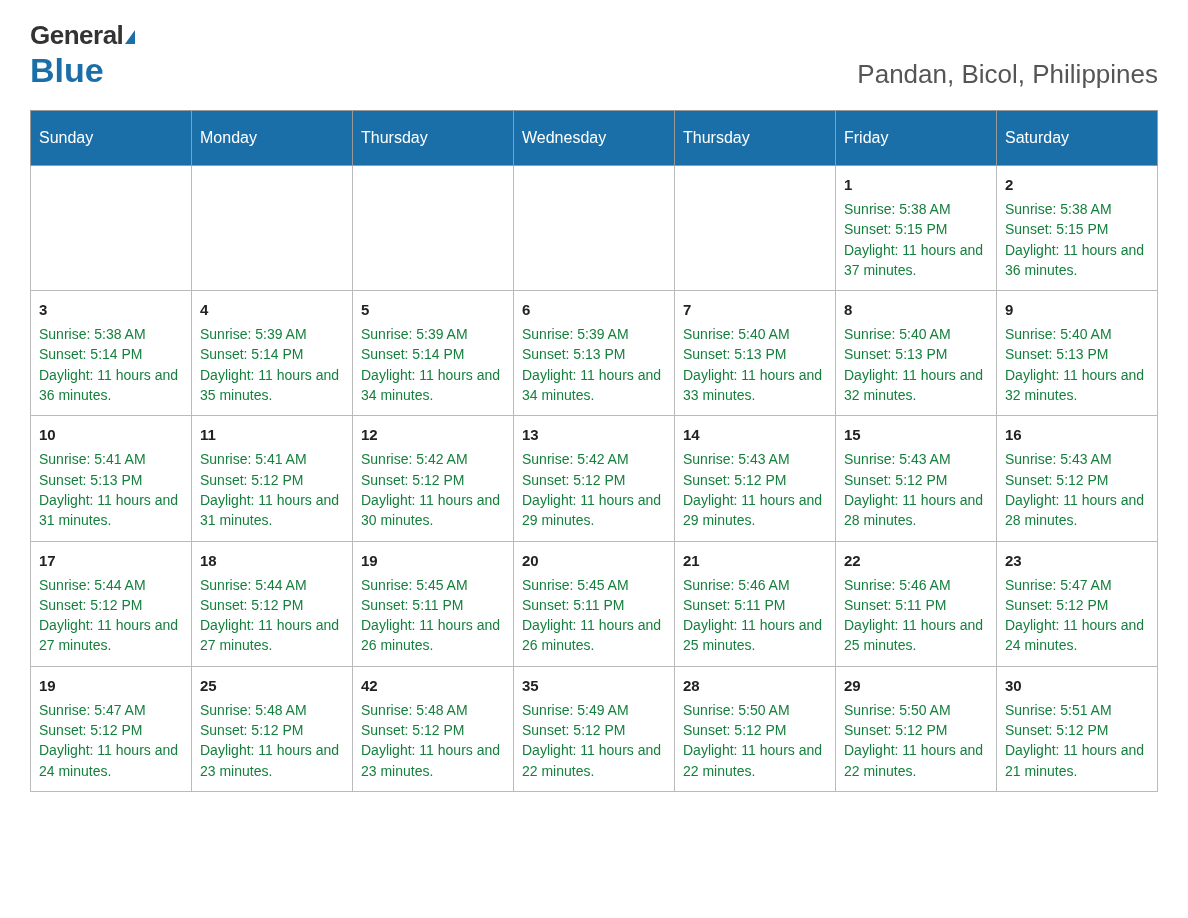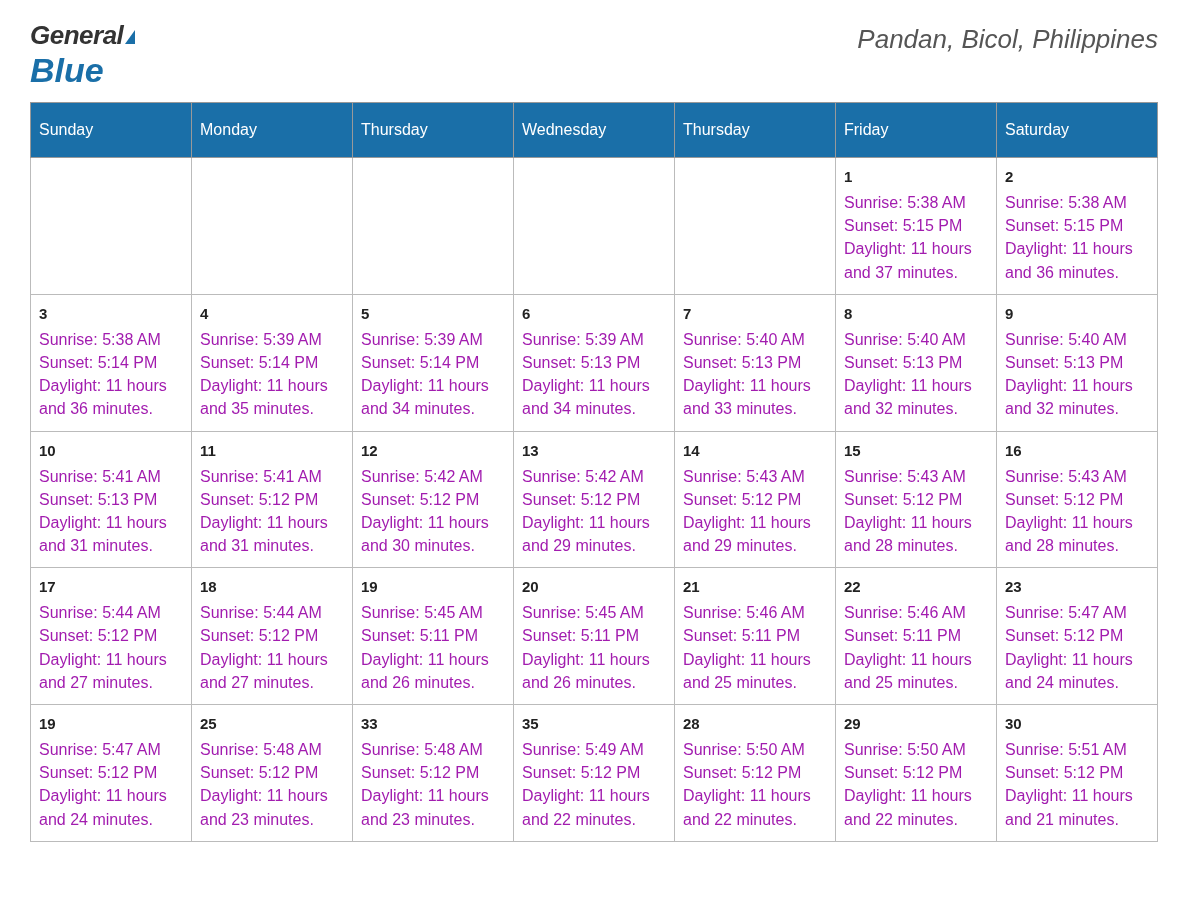--- a/index.html
+++ b/index.html
@@ -7,23 +7,22 @@
       font-family: Arial, Helvetica, sans-serif;
       background: #fff;
       color: #222;
       width: 1188px;
       min-height: 918px;
       padding: 20px 30px;
     }
     #header {
       display: flex;
       justify-content: space-between;
-      align-items: flex-start;
-      margin-bottom: 12px;
-      font-style: italic;
+      align-items: flex-end;
+      margin-bottom: 20px;
     }
     #logo {
       display: flex;
       flex-direction: column;
       align-items: flex-start;
     }
     .logo-general {
       font-size: 26px;
       font-weight: bold;
       color: #333;
@@ -83,22 +82,22 @@
       line-height: 1.4;
     }
     .day-number {
       font-size: 15px;
       font-weight: bold;
       color: #222;
       display: block;
       margin-bottom: 4px;
     }
     .day-info {
-      font-size: 16px;
-      color: #a21caf;
+      font-size: 14px;
+      color: #15803d;
       line-height: 1.45;
     }
     .empty-cell {
       background: #fff;
     }
     tr.week-row td {
       background: #fff;
     }
   </style>
 </head>
@@ -289,21 +288,21 @@
 Sunset: 5:12 PM
 Daylight: 11 hours and 24 minutes.</div>
         </td>
         <td>
           <span class="day-number">25</span>
           <div class="day-info" style="white-space: pre-line;">Sunrise: 5:48 AM
 Sunset: 5:12 PM
 Daylight: 11 hours and 23 minutes.</div>
         </td>
         <td>
-          <span class="day-number">33</span>
+          <span class="day-number">42</span>
           <div class="day-info" style="white-space: pre-line;">Sunrise: 5:48 AM
 Sunset: 5:12 PM
 Daylight: 11 hours and 23 minutes.</div>
         </td>
         <td>
           <span class="day-number">35</span>
           <div class="day-info" style="white-space: pre-line;">Sunrise: 5:49 AM
 Sunset: 5:12 PM
 Daylight: 11 hours and 22 minutes.</div>
         </td>

